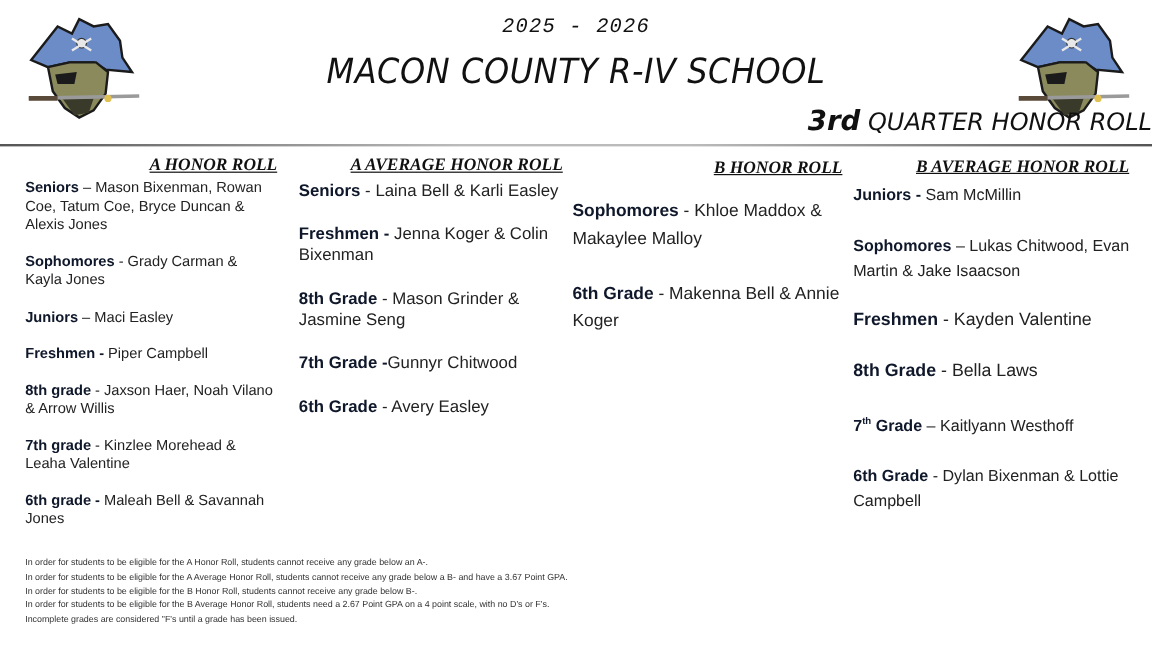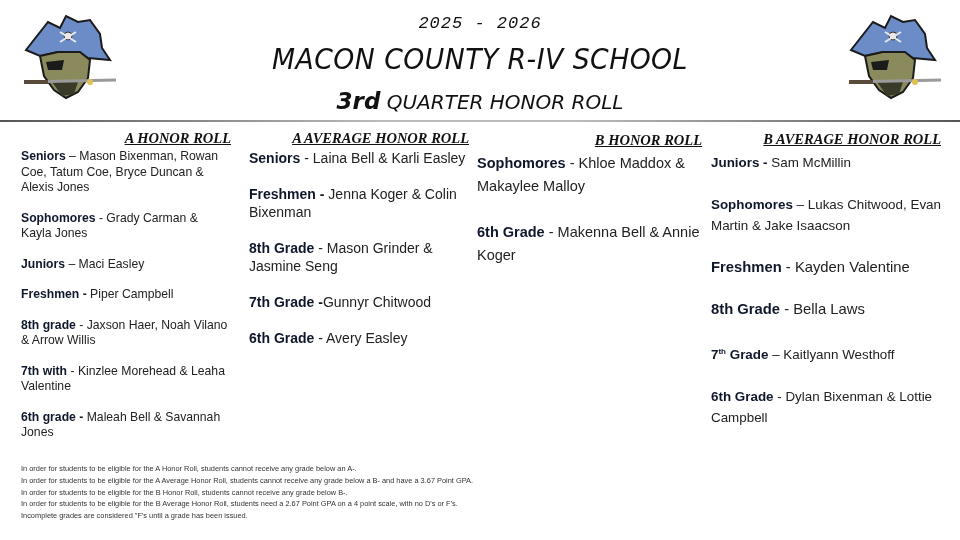--- a/index.html
+++ b/index.html
@@ -6,21 +6,21 @@
     body {
       width: 960px; height: 540px; background: #ffffff; position: relative; overflow: hidden;
       font-family: "Liberation Sans", sans-serif; color: #1a1a1a;
     }
     .header-title {
       position: absolute; left: 0; width: 960px; text-align: center;
       font-family: "DejaVu Sans", sans-serif; font-style: italic; color: #111;
     }
     .title-year { top: 14px; font-size: 17px; letter-spacing: 1px; font-family: Liberation Mono, monospace; }
     .title-school { top: 42px; font-size: 29px; letter-spacing: 0.5px; transform: scaleX(0.92); }
-    .title-honor { top: 88px; font-size: 20px; }
+    .title-honor { top: 88px; font-size: 20px; text-align: right; }
     .title-honor .ord { font-size: 23px; font-weight: bold; }
     .logo { position: absolute; top: 12px; width: 100px; height: 92px; }
     .logo-left { left: 18px; }
     .logo-right { left: 843px; }
     .rule {
       position: absolute; top: 120px; left: 0; width: 960px; height: 2px;
       background: linear-gradient(to right, #555, #bbb 40%, #bbb 60%, #555);
     }
     .col { position: absolute; top: 130px; }
     .col h2 {
@@ -29,21 +29,21 @@
     }
     .entry { margin: 0; color: #222; }
     .entry .grade { font-weight: bold; color: #0f172a; }
     .col-a { left: 21px; width: 210px; }
     .col-a h2 { font-size: 14.5px; margin-bottom: 2px; }
     .col-a .entry { font-size: 12.2px; line-height: 15.5px; margin-bottom: 15px; }
     .col-aa { left: 249px; width: 220px; }
     .col-aa h2 { font-size: 14.5px; margin-bottom: 2px; }
     .col-aa .entry { font-size: 14px; line-height: 18px; margin-bottom: 18px; }
     .col-b { left: 477px; width: 225px; top: 132px; }
-    .col-b h2 { font-size: 14.5px; margin-bottom: 3px; }
+    .col-b h2 { font-size: 14.5px; margin-bottom: 16px; }
     .col-b .entry { font-size: 14.5px; line-height: 23px; margin-bottom: 23px; }
     .col-ba { left: 711px; width: 230px; top: 131px; }
     .col-ba h2 { font-size: 14.5px; margin-bottom: 4px; }
     .col-ba .entry { font-size: 13.4px; line-height: 21px; margin-bottom: 21px; }
     .col-ba .entry.big { font-size: 14.8px; }
     .footnotes { position: absolute; left: 21px; top: 463px; width: 600px; }
     .footnotes p { margin: 0; font-size: 7.4px; line-height: 11.8px; color: #333; }
   </style>
 </head>
 <body>
@@ -84,21 +84,21 @@
 
 <div class="rule"></div>
 
 <div class="col col-a">
   <h2>A HONOR ROLL</h2>
   <p class="entry"><span class="grade">Seniors</span><span> –  </span><span>Mason Bixenman, Rowan Coe, Tatum Coe, Bryce Duncan  &amp; Alexis Jones</span></p>
   <p class="entry"><span class="grade">Sophomores</span><span> - </span><span>Grady Carman &amp; Kayla Jones</span></p>
   <p class="entry"><span class="grade">Juniors</span><span> – </span><span>Maci Easley</span></p>
   <p class="entry"><span class="grade">Freshmen -</span><span> </span><span>Piper Campbell</span></p>
   <p class="entry"><span class="grade">8th grade</span><span> - </span><span>Jaxson Haer, Noah Vilano &amp; Arrow Willis</span></p>
-  <p class="entry"><span class="grade">7th with</span><span> - </span><span>Kinzlee Morehead &amp; Leaha Valentine</span></p>
+  <p class="entry"><span class="grade">7th grade</span><span> - </span><span>Kinzlee Morehead &amp; Leaha Valentine</span></p>
   <p class="entry"><span class="grade">6th grade -</span><span> </span><span>Maleah Bell &amp; Savannah Jones</span></p>
 </div>
 
 <div class="col col-aa">
   <h2>A AVERAGE HONOR ROLL</h2>
   <p class="entry"><span class="grade">Seniors</span><span> - </span><span>Laina Bell &amp; Karli Easley</span></p>
   <p class="entry"><span class="grade">Freshmen -</span><span> </span><span>Jenna Koger &amp; Colin Bixenman</span></p>
   <p class="entry"><span class="grade">8th Grade</span><span> - </span><span>Mason Grinder &amp; Jasmine Seng</span></p>
   <p class="entry"><span class="grade">7th Grade -</span><span></span><span>Gunnyr Chitwood</span></p>
   <p class="entry"><span class="grade">6th Grade</span><span> -  </span><span>Avery Easley</span></p>

